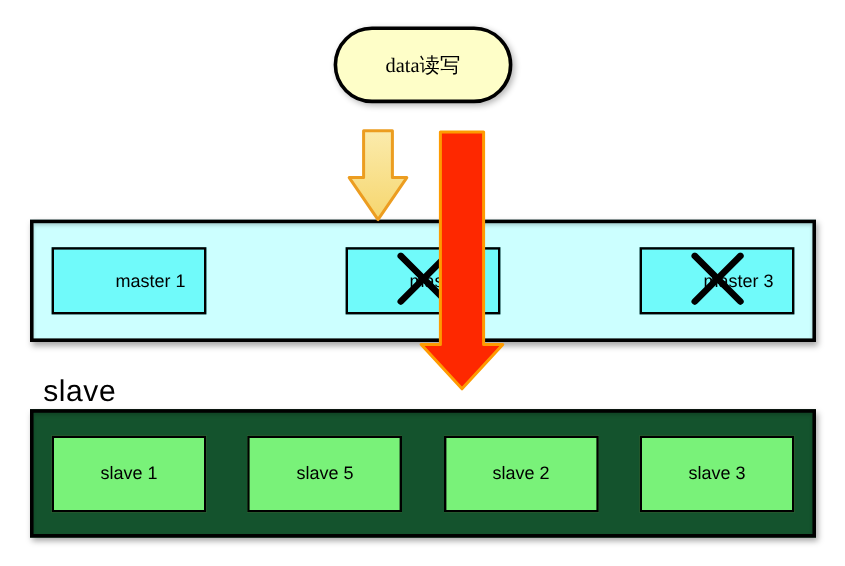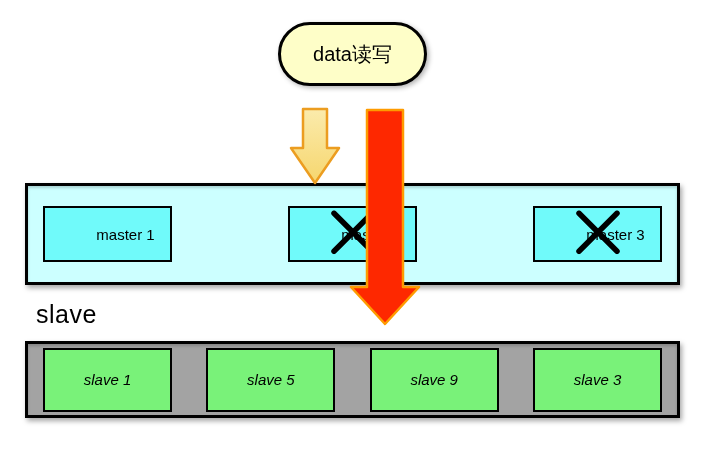--- a/index.html
+++ b/index.html
@@ -19,49 +19,49 @@
     position: absolute;
     left: 278px; top: 22px;
     width: 149px; height: 64px;
     background: #FEFEC8;
     border: 3px solid #000;
     border-radius: 32px;
     display: flex; align-items: center; justify-content: center;
     box-shadow: 2px 2px 5px rgba(0,0,0,0.30);
     z-index: 3;
   }
-  .bubble span { font-size: 20px; }
+  .bubble span { font-size: 17px; font-family: Liberation Serif, serif; }
 
   
   .row-label {
     position: absolute;
     left: 36px;
     font-size: 25px;
     line-height: 1;
     letter-spacing: 0.5px;
     z-index: 2;
   }
   .row-label.master { top: 145px; }
-  .row-label.slave  { top: 302px; }
+  .row-label.slave  { top: 314px; }
 
   
   .row {
     position: absolute;
     left: 25px;
     width: 655px;
     border: 3px solid #000;
     display: flex;
     align-items: center;
     justify-content: space-between;
     padding: 0 15px;
     box-shadow: 2px 3px 5px rgba(0,0,0,0.35), inset 0 2px 3px rgba(0,0,0,0.18);
     z-index: 1;
   }
   .row.master { top: 183px; height: 102px; background: #CCFFFF; }
-  .row.slave  { top: 341px; height: 77px; background: #a3a3a3; font-style: italic; }
+  .row.slave  { top: 341px; height: 107px; background: #14532d; }
 
   
   .node {
     position: relative;
     width: 129px;
     border: 2px solid #000;
     display: flex; align-items: center; justify-content: center;
     font-size: 15px;
   }
   .row.master .node { height: 56px; background: #70FAFA; padding-left: 36px; }
@@ -116,21 +116,21 @@
 
   <div class="row-label slave">slave</div>
   <div class="row slave">
     <div class="node">
       <span>slave 1</span>
     </div>
     <div class="node">
       <span>slave 5</span>
     </div>
     <div class="node">
-      <span>slave 9</span>
+      <span>slave 2</span>
     </div>
     <div class="node">
       <span>slave 3</span>
     </div>
   </div>
 
   <svg class="arrows" viewBox="0 0 704 472">
     <defs>
       <linearGradient id="goldGrad" x1="0" y1="0" x2="0" y2="1">
         <stop offset="0" stop-color="#FBEBAC"></stop>

